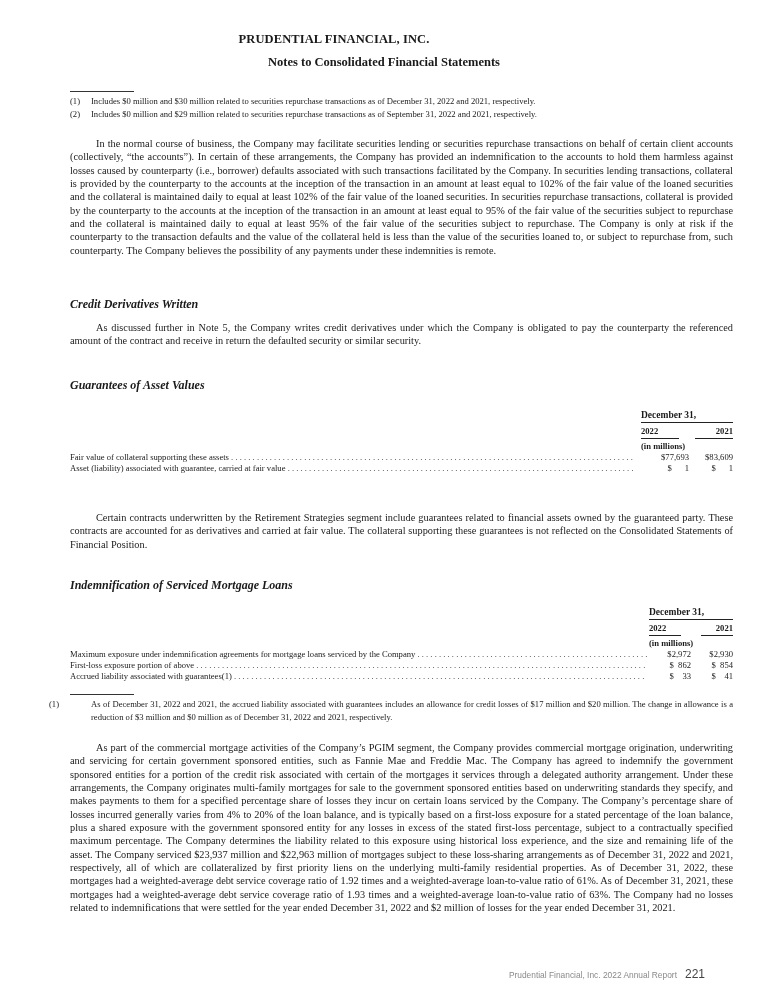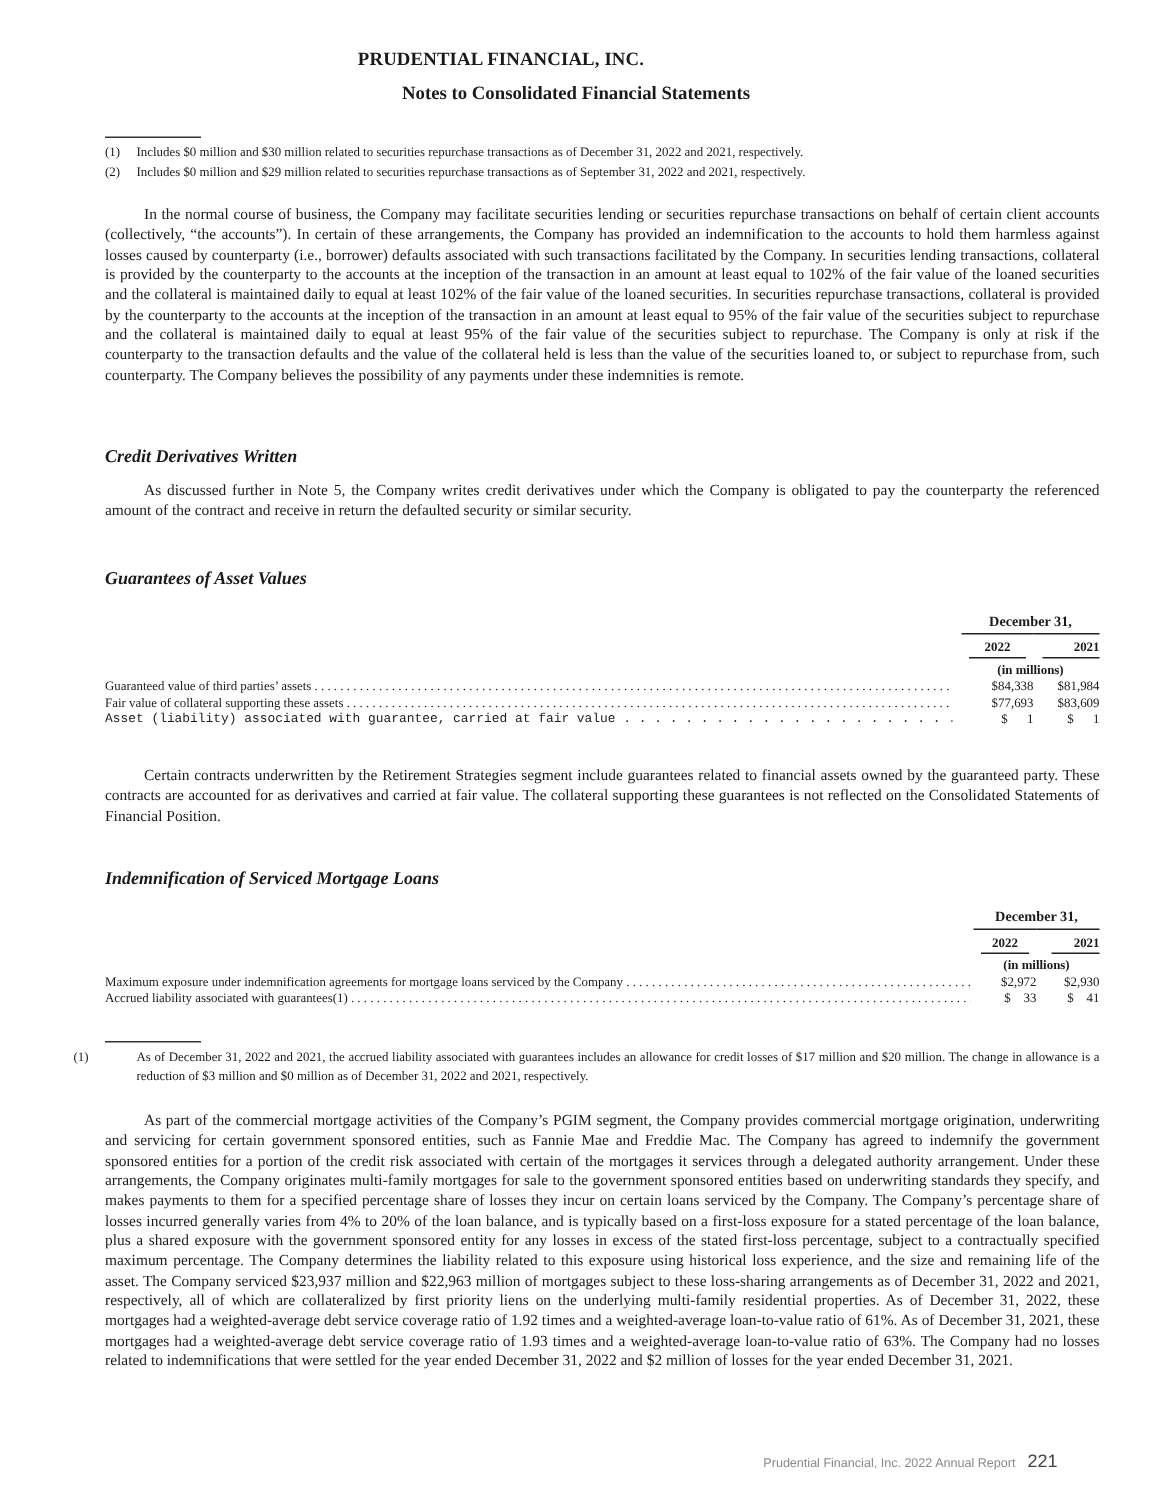--- a/index.html
+++ b/index.html
@@ -11,21 +11,21 @@
   .fn { position:absolute; left:70px; width:663px; font-size:8.6px; line-height:13px; }
   .fn .num { display:inline-block; width:21px; }
   .fn.hang { padding-left:21px; text-indent:-21px; width:642px; text-align:justify; }
   .para { position:absolute; left:70px; width:663px; font-size:10.3px; line-height:13.35px; text-align:justify; text-indent:26px; }
   .h3 { position:absolute; left:70px; font-style:italic; font-weight:bold; font-size:12px; }
   table.fin { position:absolute; left:70px; width:663px; border-collapse:collapse; font-size:8.6px; }
   table.fin td { padding:0; height:11.3px; line-height:11.3px; white-space:nowrap; }
   .dotfill { overflow:hidden; white-space:nowrap; }
   .dotfill::after { content:" . . . . . . . . . . . . . . . . . . . . . . . . . . . . . . . . . . . . . . . . . . . . . . . . . . . . . . . . . . . . . . . . . . . . . . . . . . . . . . . . . . . . . . . . . . . . . . . . . . . . . . . . . . . . . . . . . . . . . . . . . . . . . . . . . . . . . . . . . . . . . . . . ."; }
   .num-c { text-align:right; }
-  .colhead { font-weight:bold; text-align:center; }
+  .colhead { font-weight:bold; }
   .footer-text { position:absolute; right:63px; top:967px; font-family:"Liberation Sans", "DejaVu Sans", sans-serif; font-size:8.4px; color:#8a8a8a;margin-left:44px; }
   .footer-text .pg { font-size:12px; color:#444; margin-left:8px; }
 </style>
 </head>
 <body>
 
 <div class="hdr1">PRUDENTIAL FINANCIAL, INC.</div>
 <div class="hdr2">Notes to Consolidated Financial Statements</div>
 
 <div class="rule" style="top:91px;"></div>
@@ -58,35 +58,28 @@
     <td></td>
     <td class="colhead" style="padding-top:3px;"><span style="display:inline-block; width:38px; border-bottom:1.5px solid #222;">2022</span></td>
     <td class="colhead" style="padding-top:3px; text-align:right;"><span style="display:inline-block; width:38px; text-align:right; border-bottom:1.5px solid #222;">2021</span></td>
   </tr>
   <tr>
     <td></td>
     <td colspan="2" class="colhead" style="padding-top:2px;">(in millions)</td>
   </tr>
   <tr>
     <td>
-          <div class="dotfill" style="width:565px;"><span>Guaranteed value of third parties’ assets</span></div>
-        </td>
-    <td class="num-c">$84,338</td>
-    <td class="num-c">$81,984</td>
-  </tr>
-  <tr>
-    <td>
           <div class="dotfill" style="width:565px;"><span>Fair value of collateral supporting these assets</span></div>
         </td>
     <td class="num-c">$77,693</td>
     <td class="num-c">$83,609</td>
   </tr>
   <tr>
     <td>
-          <div class="dotfill" style="width:565px;font-family:Liberation Mono, monospace;"><span>Asset (liability) associated with guarantee, carried at fair value</span></div>
+          <div class="dotfill" style="width:565px;"><span>Asset (liability) associated with guarantee, carried at fair value</span></div>
         </td>
     <td class="num-c" style="white-space:pre;">$      1</td>
     <td class="num-c" style="white-space:pre;">$      1</td>
   </tr>
 </tbody>
   </table>
 
 <p class="para" style="top:511px; margin:0;">Certain contracts underwritten by the Retirement Strategies segment include guarantees related to financial assets owned by the guaranteed party. These contracts are accounted for as derivatives and carried at fair value. The collateral supporting these guarantees is not reflected on the Consolidated Statements of Financial Position.</p>
 
 <div class="h3" style="top:578px;">Indemnification of Serviced Mortgage Loans</div>
@@ -113,20 +106,27 @@
   </tr>
   <tr>
     <td>
           <div class="dotfill" style="width:577px;text-align:right;"><span>Maximum exposure under indemnification agreements for mortgage loans serviced by the Company</span></div>
         </td>
     <td class="num-c">$2,972</td>
     <td class="num-c">$2,930</td>
   </tr>
   <tr>
     <td>
+          <div class="dotfill" style="width:577px;"><span>First-loss exposure portion of above</span></div>
+        </td>
+    <td class="num-c" style="white-space:pre;">$  862</td>
+    <td class="num-c" style="white-space:pre;">$  854</td>
+  </tr>
+  <tr>
+    <td>
           <div class="dotfill" style="width:577px;"><span>Accrued liability associated with guarantees(1)</span></div>
         </td>
     <td class="num-c" style="white-space:pre;">$    33</td>
     <td class="num-c" style="white-space:pre;">$    41</td>
   </tr>
 </tbody>
   </table>
 
 <div class="rule" style="top:694px;"></div>
 <div class="fn hang" style="top:698px;">

